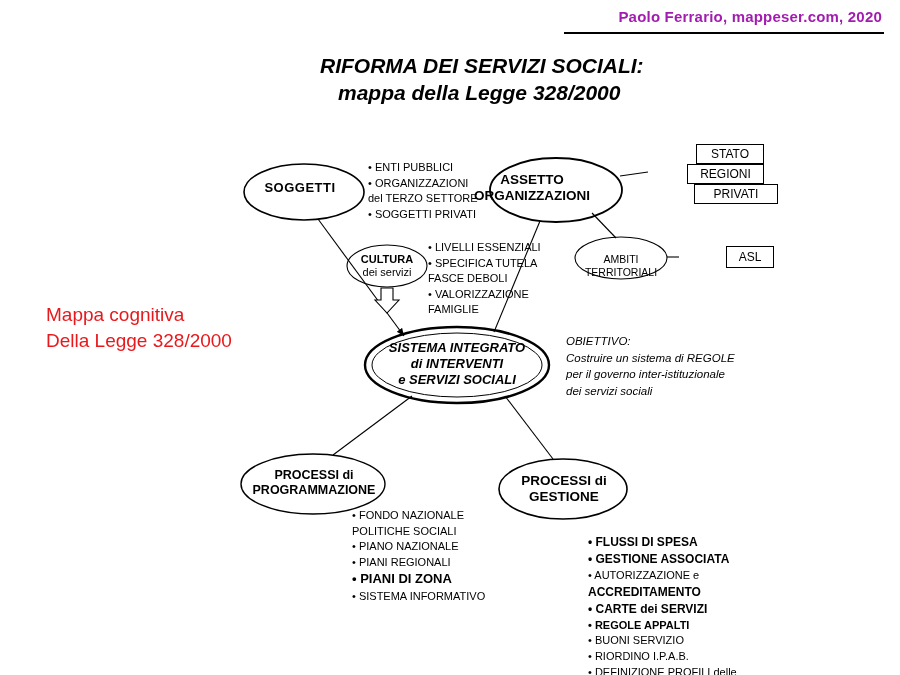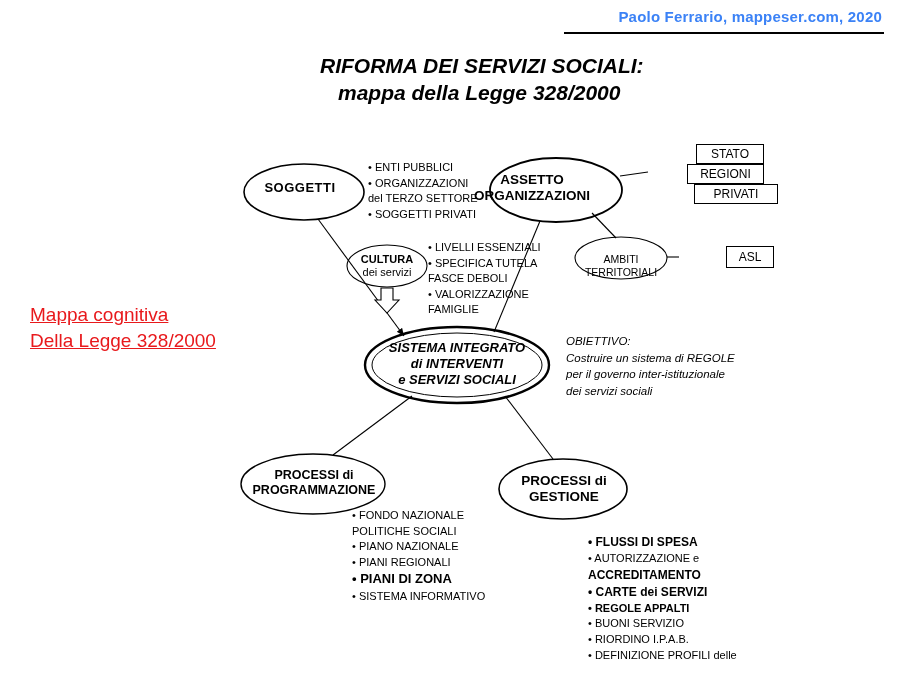--- a/index.html
+++ b/index.html
@@ -16,21 +16,21 @@
     overflow: hidden;
   }
   .abs { position: absolute; }
 
   
   #credit {
     top: 8px;
     right: 18px;
     font-size: 15px;
     font-weight: bold;
-    color: #3b82f6;
+    color: #a21caf;
     text-align: right;
     letter-spacing: 0.2px;
   }
   #credit-rule {
     top: 32px;
     right: 16px;
     width: 320px;
     height: 2px;
     background: #000;
   }
@@ -44,25 +44,24 @@
     font-style: italic;
     font-weight: bold;
     line-height: 1.3;
     color: #000;
   }
   #title .l2 { padding-left: 18px; }
 
   
   #red-caption {
     top: 302px;
-    left: 30px;
+    left: 46px;
     font-size: 19px;
     color: #e8191c;
     line-height: 1.35;
-    text-decoration: underline;
   }
 
   
   svg#links {
     position: absolute;
     left: 0; top: 0;
     width: 900px; height: 675px;
     pointer-events: none;
   }
 
@@ -236,20 +235,21 @@
     <div>• FONDO NAZIONALE</div>
     <div>POLITICHE SOCIALI</div>
     <div>• PIANO NAZIONALE</div>
     <div>• PIANI REGIONALI</div>
     <div class="big">• PIANI DI ZONA</div>
     <div>• SISTEMA INFORMATIVO</div>
   </div>
 
   <div id="list-flussi" class="abs list">
     <div class="mid">• FLUSSI DI SPESA</div>
+    <div class="mid">• GESTIONE  ASSOCIATA</div>
     <div>• AUTORIZZAZIONE e</div>
     <div class="mid">ACCREDITAMENTO</div>
     <div class="mid">• CARTE dei SERVIZI</div>
     <div class="b">• REGOLE APPALTI</div>
     <div>• BUONI SERVIZIO</div>
     <div>• RIORDINO I.P.A.B.</div>
     <div>• DEFINIZIONE PROFILI delle</div>
 
   </div>
 

